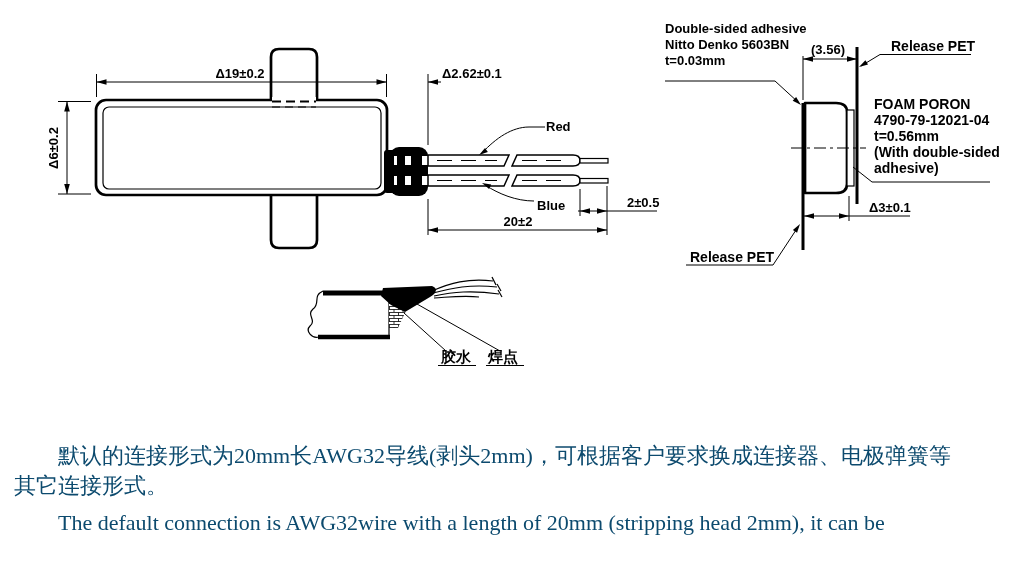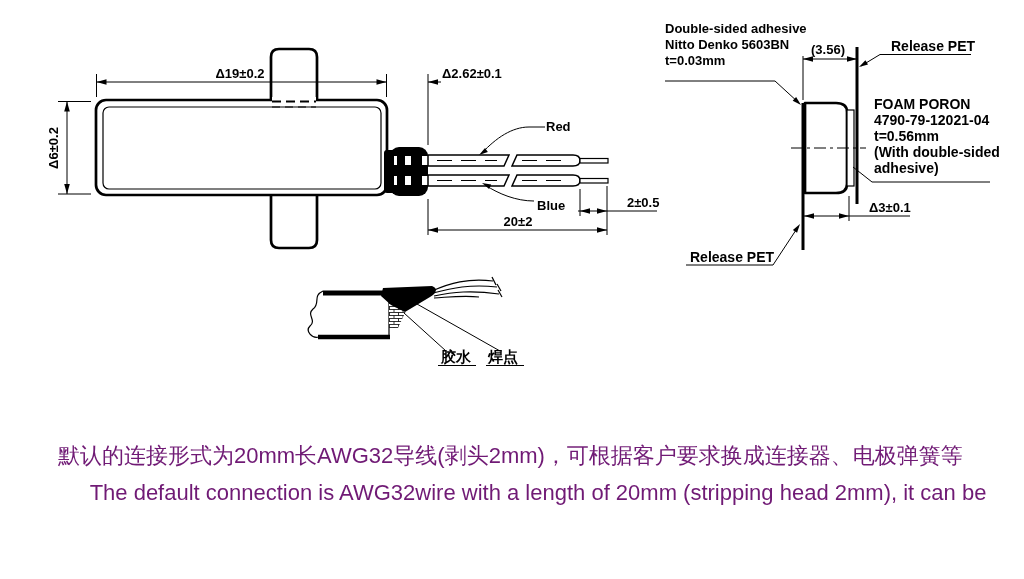--- a/index.html
+++ b/index.html
@@ -8,24 +8,24 @@
   
   .k3  { stroke:#000; stroke-width:3;   fill:none; }
   .k2  { stroke:#000; stroke-width:2.7; fill:none; stroke-linejoin:round; }
   .k1  { stroke:#000; stroke-width:1.2; fill:none; }
   .kd  { stroke:#000; stroke-width:1;   fill:none; }
   .arr { fill:#000; stroke:none; }
   .lbl   { font:bold 13px "Liberation Sans", sans-serif; fill:#000; }
   .lbl14 { font:bold 14px "Liberation Sans", sans-serif; fill:#000; }
   .lblcn { font:bold 15px "Liberation Sans", sans-serif; fill:#000; }
   
-  .notes { position:absolute; left:14px; top:441px; width:1004px; color:#701a75;
-           font-family:Liberation Sans, sans-serif; font-size:22px; line-height:30px; }
+  .notes { position:absolute; left:14px; top:441px; width:1004px; color:#0c4a6e;
+           font-family:Liberation Serif, serif; font-size:22px; line-height:30px; }
   .notes .indent { padding-left:44px; }
-  .notes .gap { margin-top:7px;text-align:center; }
+  .notes .gap { margin-top:7px; }
 </style>
 </head>
 <body>
 
 <div class="page">
 
 <svg class="drawing" width="1024" height="438" viewBox="0 0 1024 438">
   <defs>
     <pattern id="brick" width="9" height="6" patternUnits="userSpaceOnUse">
       <rect width="9" height="6" fill="#ffffff"></rect>
@@ -199,16 +199,17 @@
     <line class="kd" x1="417" y1="304" x2="500" y2="351"></line>
     <text class="lblcn" x="441" y="362">胶水</text>
     <line class="kd" x1="438" y1="365.5" x2="476" y2="365.5"></line>
     <text class="lblcn" x="488" y="362">焊点</text>
     <line class="kd" x1="486" y1="365.5" x2="524" y2="365.5"></line>
   </g>
 </svg>
 
 <div class="notes">
   <div class="indent">默认的连接形式为20mm长AWG32导线(剥头2mm)，可根据客户要求换成连接器、电极弹簧等</div>
+  <div>其它连接形式。</div>
   <div class="indent gap">The default connection is AWG32wire with a length of 20mm (stripping head 2mm), it can be</div>
 </div>
 
 </div>
 
 </body></html>

